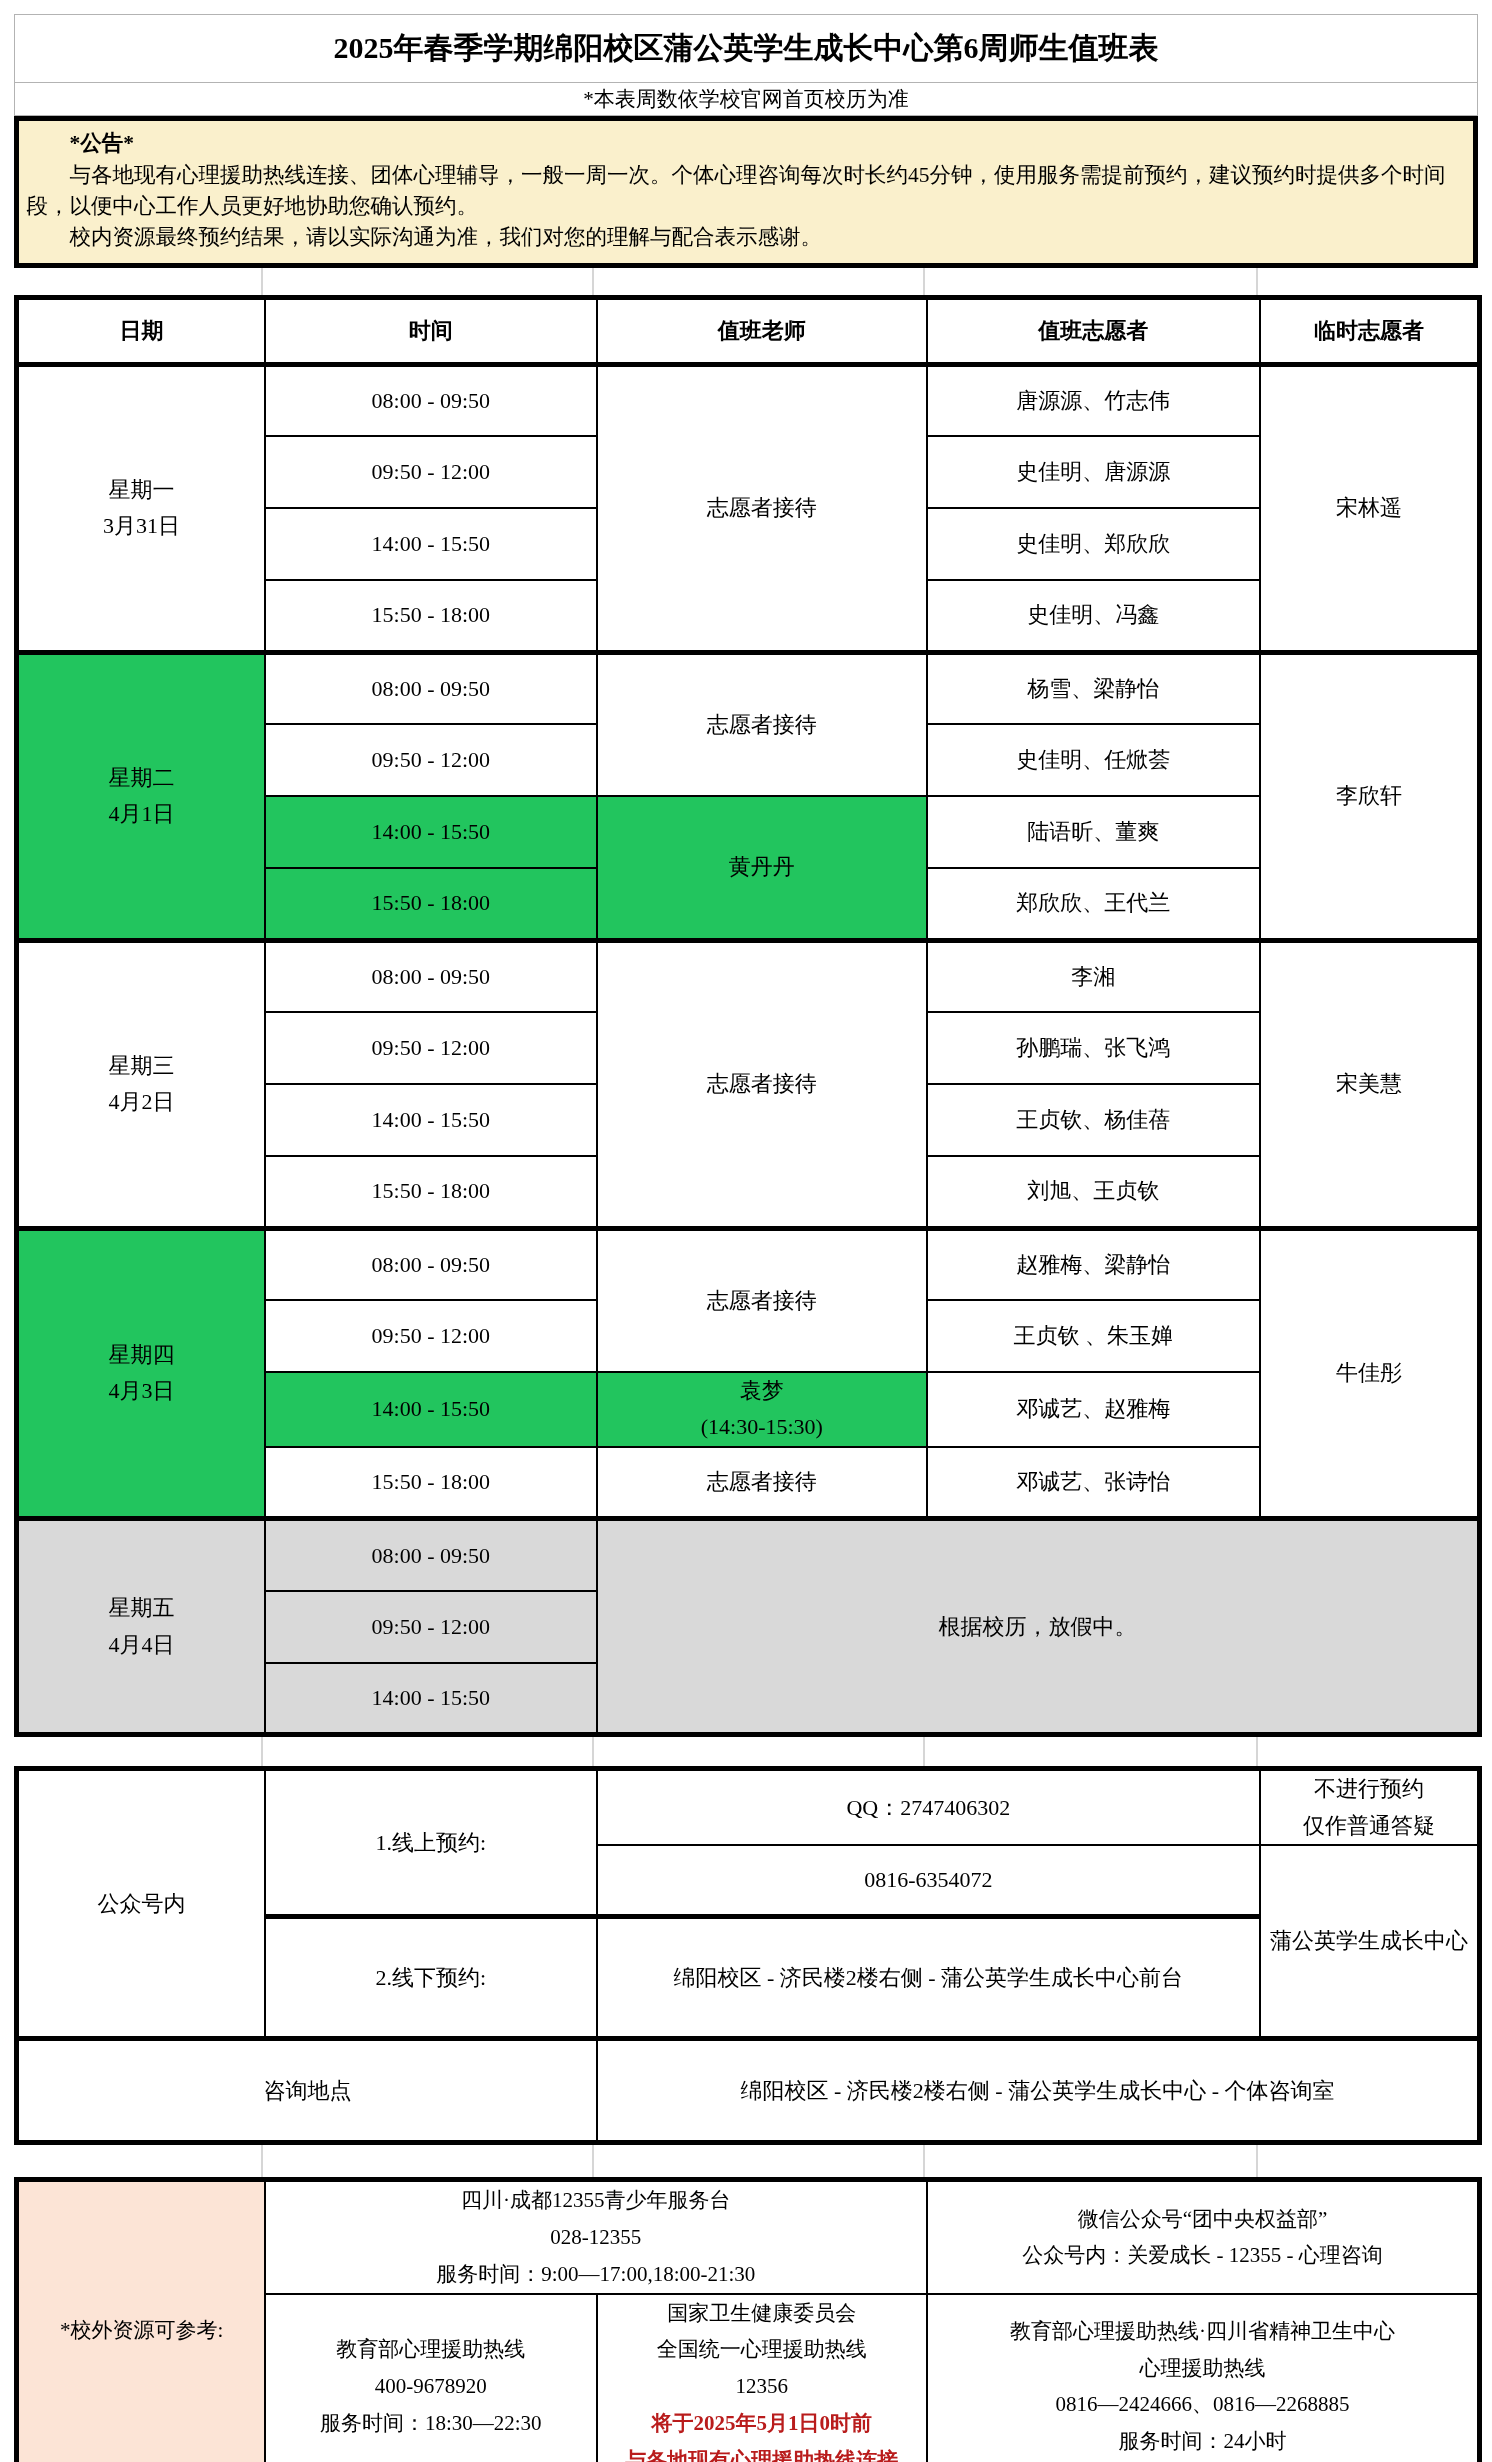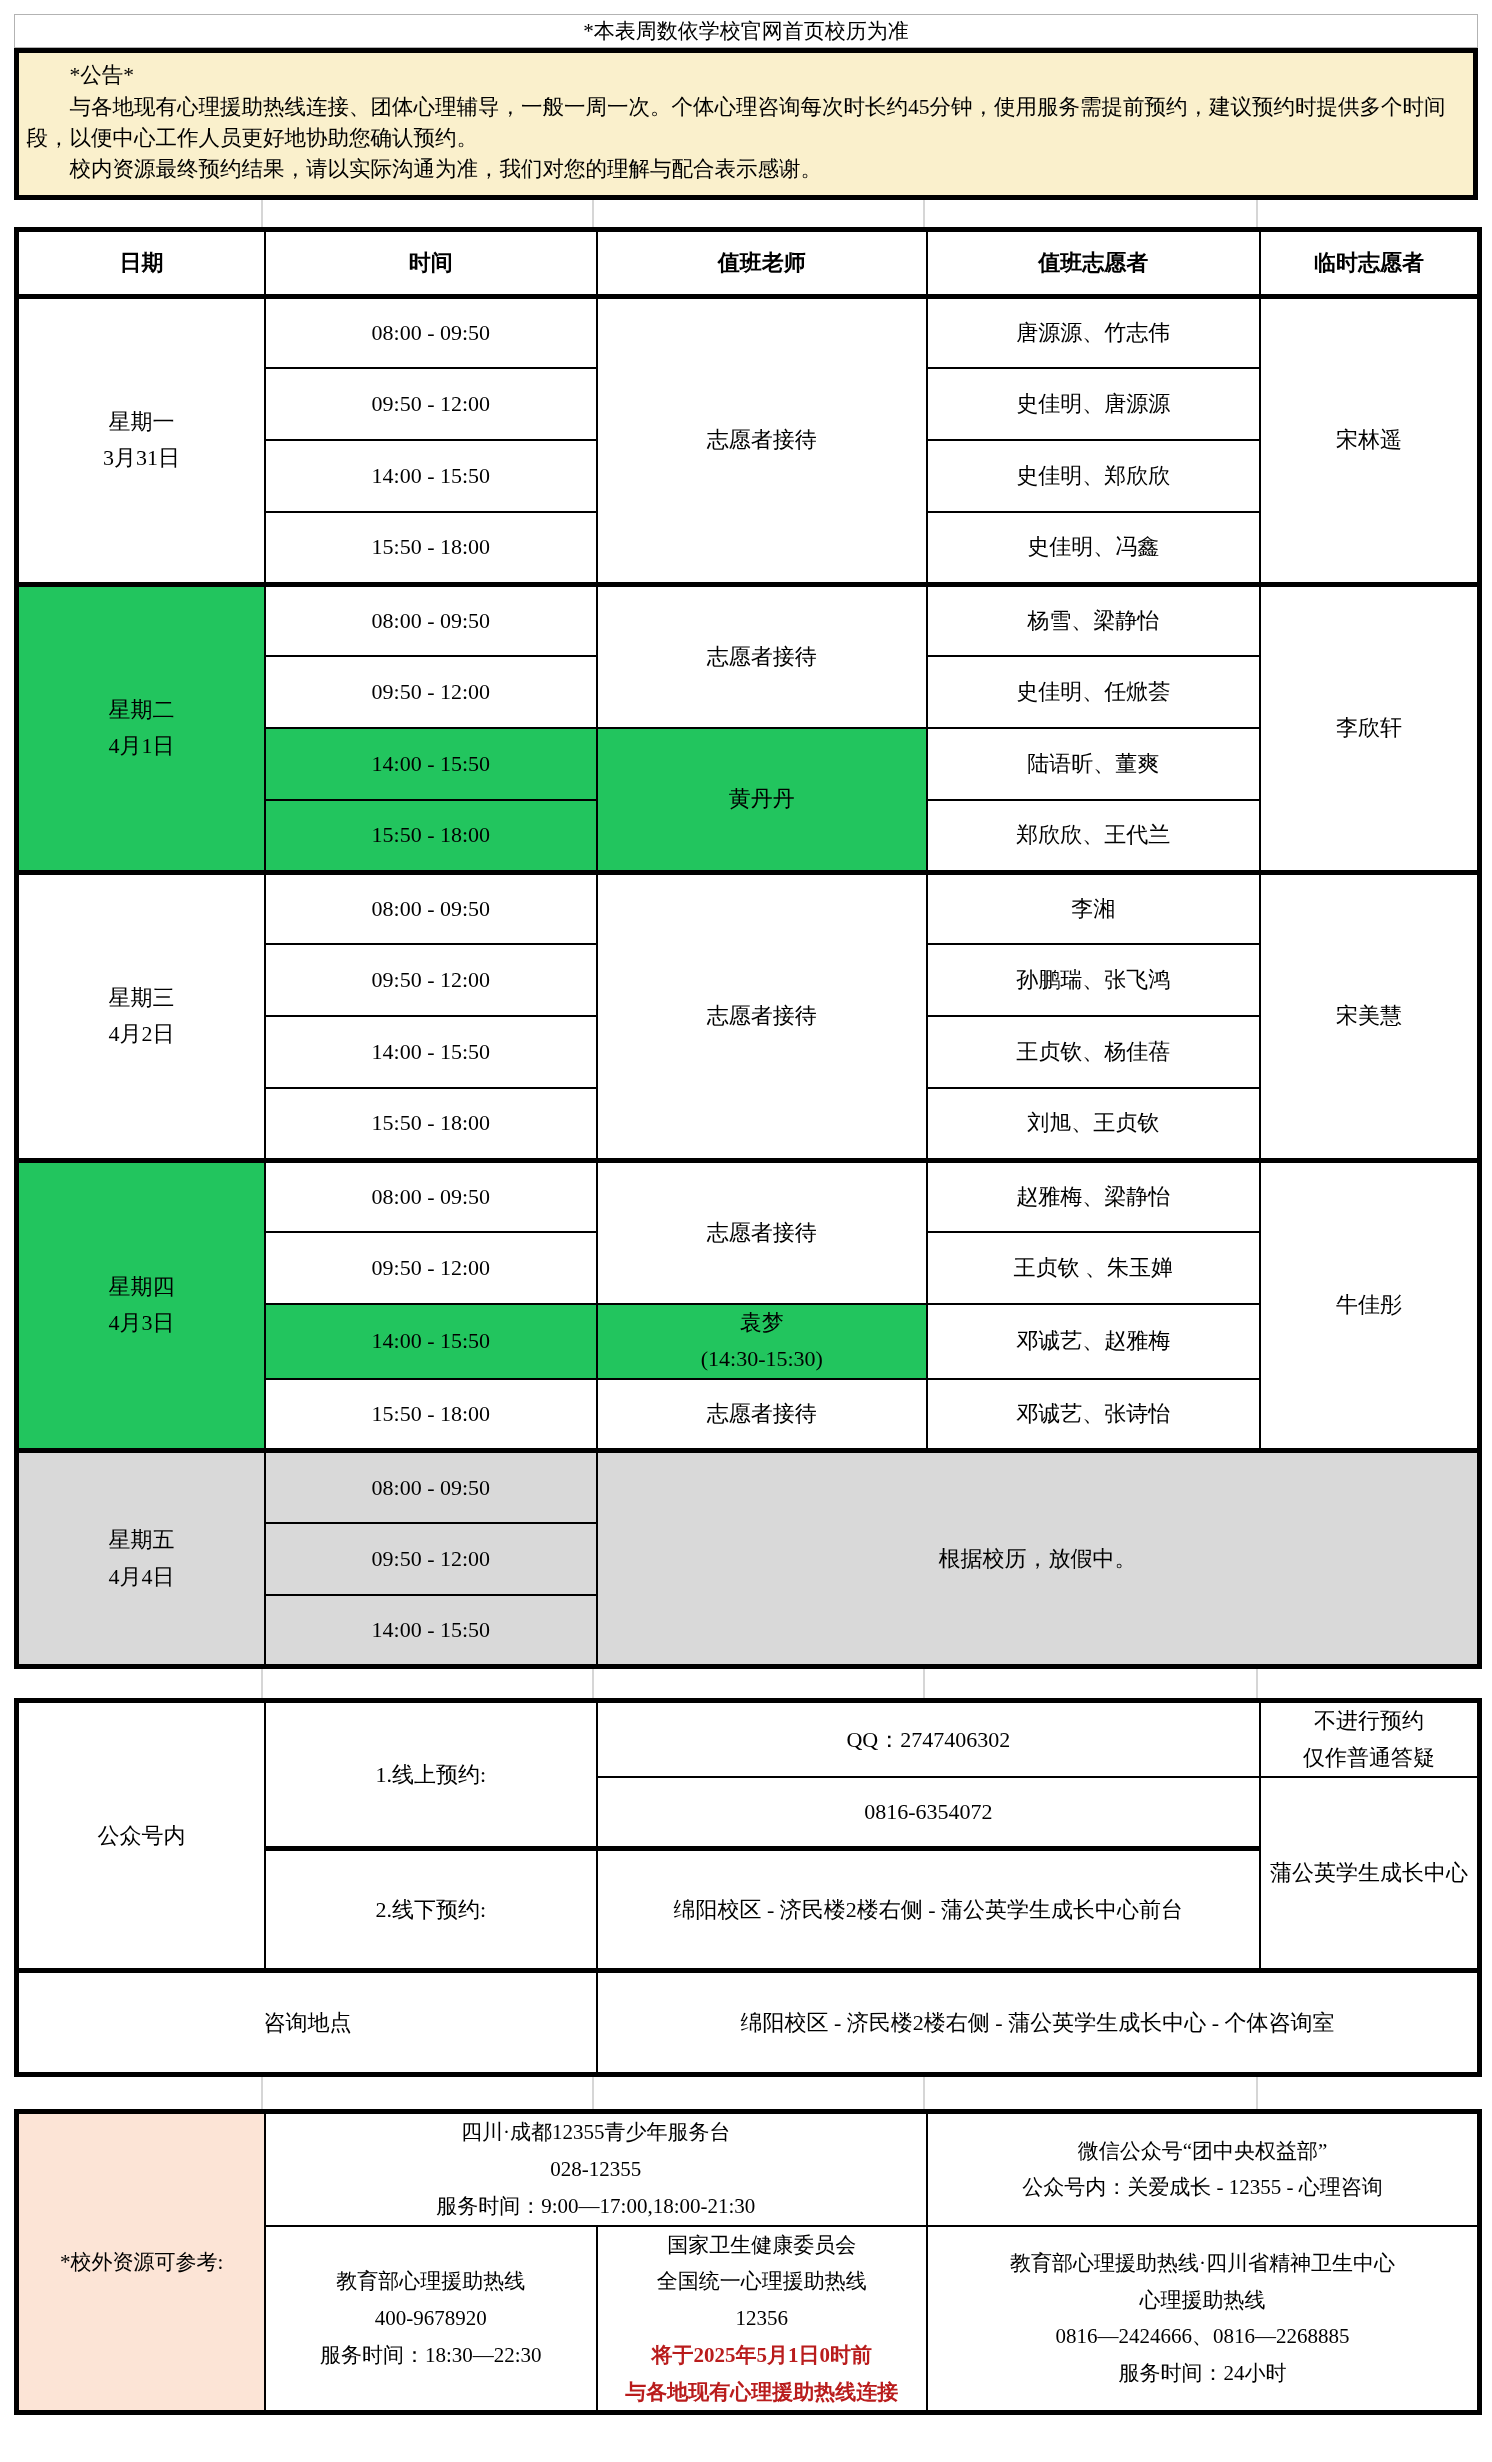--- a/index.html
+++ b/index.html
@@ -8,21 +8,21 @@
   .inner{margin:0 14.3px;}
   .bold{font-weight:normal;}
   
   .titlebox{border:1.4px solid #b3b3b3;}
   .title-row{height:67px;display:flex;align-items:center;justify-content:center;
              font-size:30px;font-weight:bold;border-bottom:1.4px solid #b3b3b3;}
   .subtitle-row{height:32px;display:flex;align-items:center;justify-content:center;font-size:21px;}
   
   .notice{border:5.7px solid #000;background:#faf0cc;padding:7.2px 11.5px 10px 7.2px;font-size:21.5px;line-height:1.45;}
   .notice p{margin:0;text-indent:2em;}
-  .n-label{text-indent:0;font-weight:normal;}
+  .n-label{text-indent:0;font-weight:bold;}
   
   .gap{position:relative;margin:0 14.3px;}
   .gap i{position:absolute;top:0;bottom:0;width:1.4px;background:#d6d6d6;}
   .gv1{left:247px;} .gv2{left:578px;} .gv3{left:909px;} .gv4{left:1242px;}
   
   table{border-collapse:collapse;table-layout:fixed;width:1463px;margin:0 14.3px;font-size:22px;}
   td{border:2.1px solid #000;border-top-width:2.9px;border-bottom-width:2.9px;
      text-align:center;vertical-align:middle;padding:0 4.3px;overflow:hidden;}
   .tt{border-top-width:5.7px!important;}
   .tb{border-bottom-width:5.7px!important;}
@@ -35,20 +35,21 @@
   .ext td{font-size:21px;line-height:1.75;}
   .green-text{color:#b91c1c;font-weight:bold;}
   .hdr{font-weight:bold;}
 </style>
 </head>
 <body>
 
 <div class="page">
 
   <div class="inner titlebox">
+    <div class="title-row">2025年春季学期绵阳校区蒲公英学生成长中心第6周师生值班表</div>
     <div class="subtitle-row">*本表周数依学校官网首页校历为准</div>
   </div>
 
   <div class="inner notice">
     <p class="n-label">*公告*</p>
     <p>与各地现有心理援助热线连接、团体心理辅导，一般一周一次。个体心理咨询每次时长约45分钟，使用服务需提前预约，建议预约时提供多个时间段，以便中心工作人员更好地协助您确认预约。</p>
     <p class="bold">校内资源最终预约结果，请以实际沟通为准，我们对您的理解与配合表示感谢。</p>
   </div>
 
   <div class="gap" style="height:26.5px">

